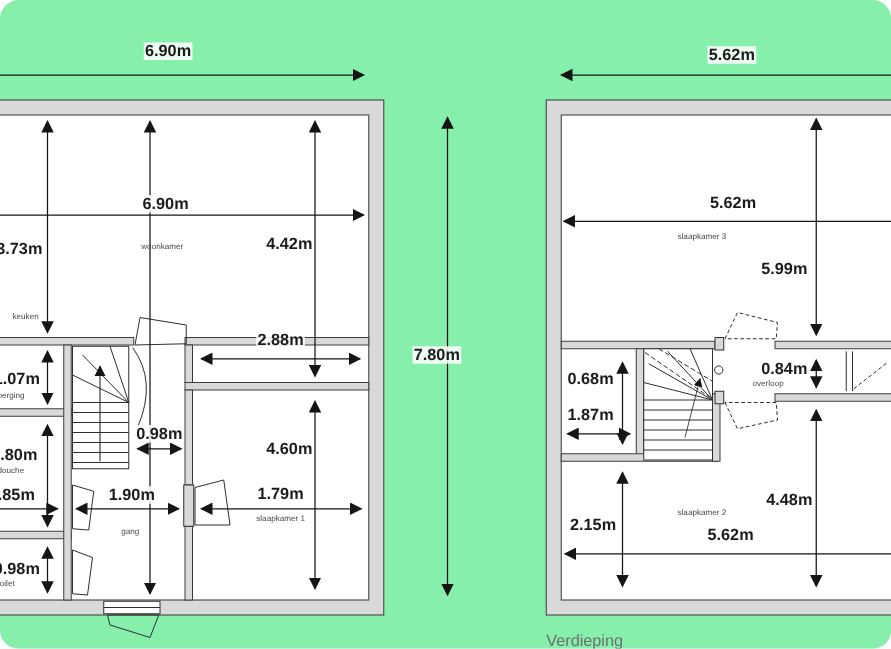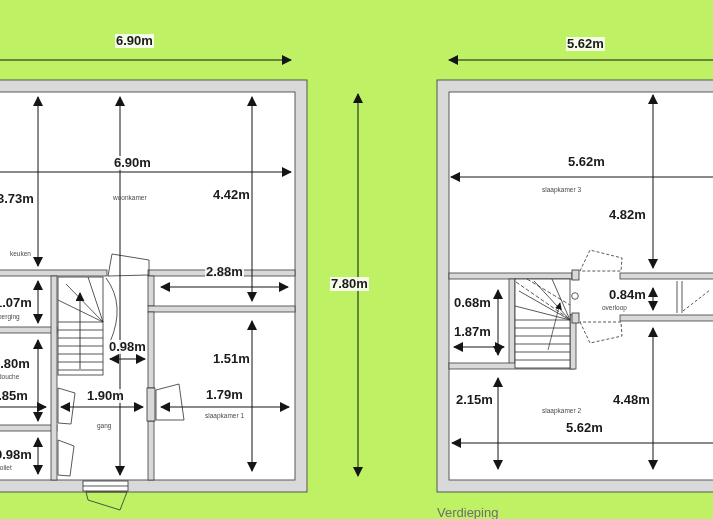--- a/index.html
+++ b/index.html
@@ -1,17 +1,17 @@
 <!DOCTYPE html>
 <html><head>
 <meta charset="utf-8">
 <style>
   html,body{margin:0;padding:0;background:#fff;}
-  #stage{position:relative;width:713px;height:519px;overflow:hidden;background:#bef264;
-         font-family:"Liberation Sans",sans-serif;}
+  #stage{position:relative;width:713px;height:519px;overflow:hidden;background:#86efac;
+         font-family:"Liberation Sans",sans-serif;border-radius:15px;}
   #plan-svg{position:absolute;left:0;top:0;}
   .dim{position:absolute;font:600 13px "Liberation Sans",sans-serif;color:#1b1b1b;
        line-height:14px;white-space:nowrap;background:rgba(255,255,255,.85);padding:0 1px;}
   .room{position:absolute;font:400 6.5px "Liberation Sans",sans-serif;color:#4a4a4a;
         line-height:7px;white-space:nowrap;}
   .caption{position:absolute;font:400 13px "Liberation Sans",sans-serif;color:#6e6e6e;
            line-height:15px;white-space:nowrap;}
 </style>
 </head>
 <body>
@@ -152,38 +152,38 @@
   <div class="dim" style="left:-4px;top:192px">3.73m</div>
   <div class="dim" style="left:212px;top:188px">4.42m</div>
   <div class="dim" style="left:205px;top:265px">2.88m</div>
   <div class="dim" style="left:330px;top:277px">7.80m</div>
   <div class="dim" style="left:-6px;top:296px">1.07m</div>
   <div class="dim" style="left:108px;top:340px">0.98m</div>
   <div class="dim" style="left:-8px;top:357px">1.80m</div>
   <div class="dim" style="left:-10px;top:389px">1.85m</div>
   <div class="dim" style="left:86px;top:389px">1.90m</div>
   <div class="dim" style="left:-6px;top:448px">0.98m</div>
-  <div class="dim" style="left:212px;top:352px">1.51m</div>
+  <div class="dim" style="left:212px;top:352px">4.60m</div>
   <div class="dim" style="left:205px;top:388px">1.79m</div>
 
   <div class="room" style="left:113px;top:194px">woonkamer</div>
   <div class="room" style="left:10px;top:250px">keuken</div>
   <div class="room" style="left:-2px;top:313px">berging</div>
   <div class="room" style="left:-2px;top:373px">douche</div>
   <div class="room" style="left:97px;top:422px">gang</div>
   <div class="room" style="left:-2px;top:464px">toilet</div>
   <div class="room" style="left:205px;top:412px">slaapkamer 1</div>
 
   <div class="dim" style="left:566px;top:37px">5.62m</div>
   <div class="dim" style="left:567px;top:155px">5.62m</div>
-  <div class="dim" style="left:608px;top:208px">4.82m</div>
+  <div class="dim" style="left:608px;top:208px">5.99m</div>
   <div class="dim" style="left:453px;top:296px">0.68m</div>
   <div class="dim" style="left:453px;top:325px">1.87m</div>
   <div class="dim" style="left:608px;top:288px">0.84m</div>
-  <div class="dim" style="left:455px;top:393px">2.15m</div>
+  <div class="dim" style="left:455px;top:413px">2.15m</div>
   <div class="dim" style="left:612px;top:393px">4.48m</div>
   <div class="dim" style="left:565px;top:421px">5.62m</div>
 
   <div class="room" style="left:542px;top:186px">slaapkamer 3</div>
   <div class="room" style="left:602px;top:304px">overloop</div>
   <div class="room" style="left:542px;top:407px">slaapkamer 2</div>
 
   <div class="caption" style="left:437px;top:505px">Verdieping</div>
 
 </div>

